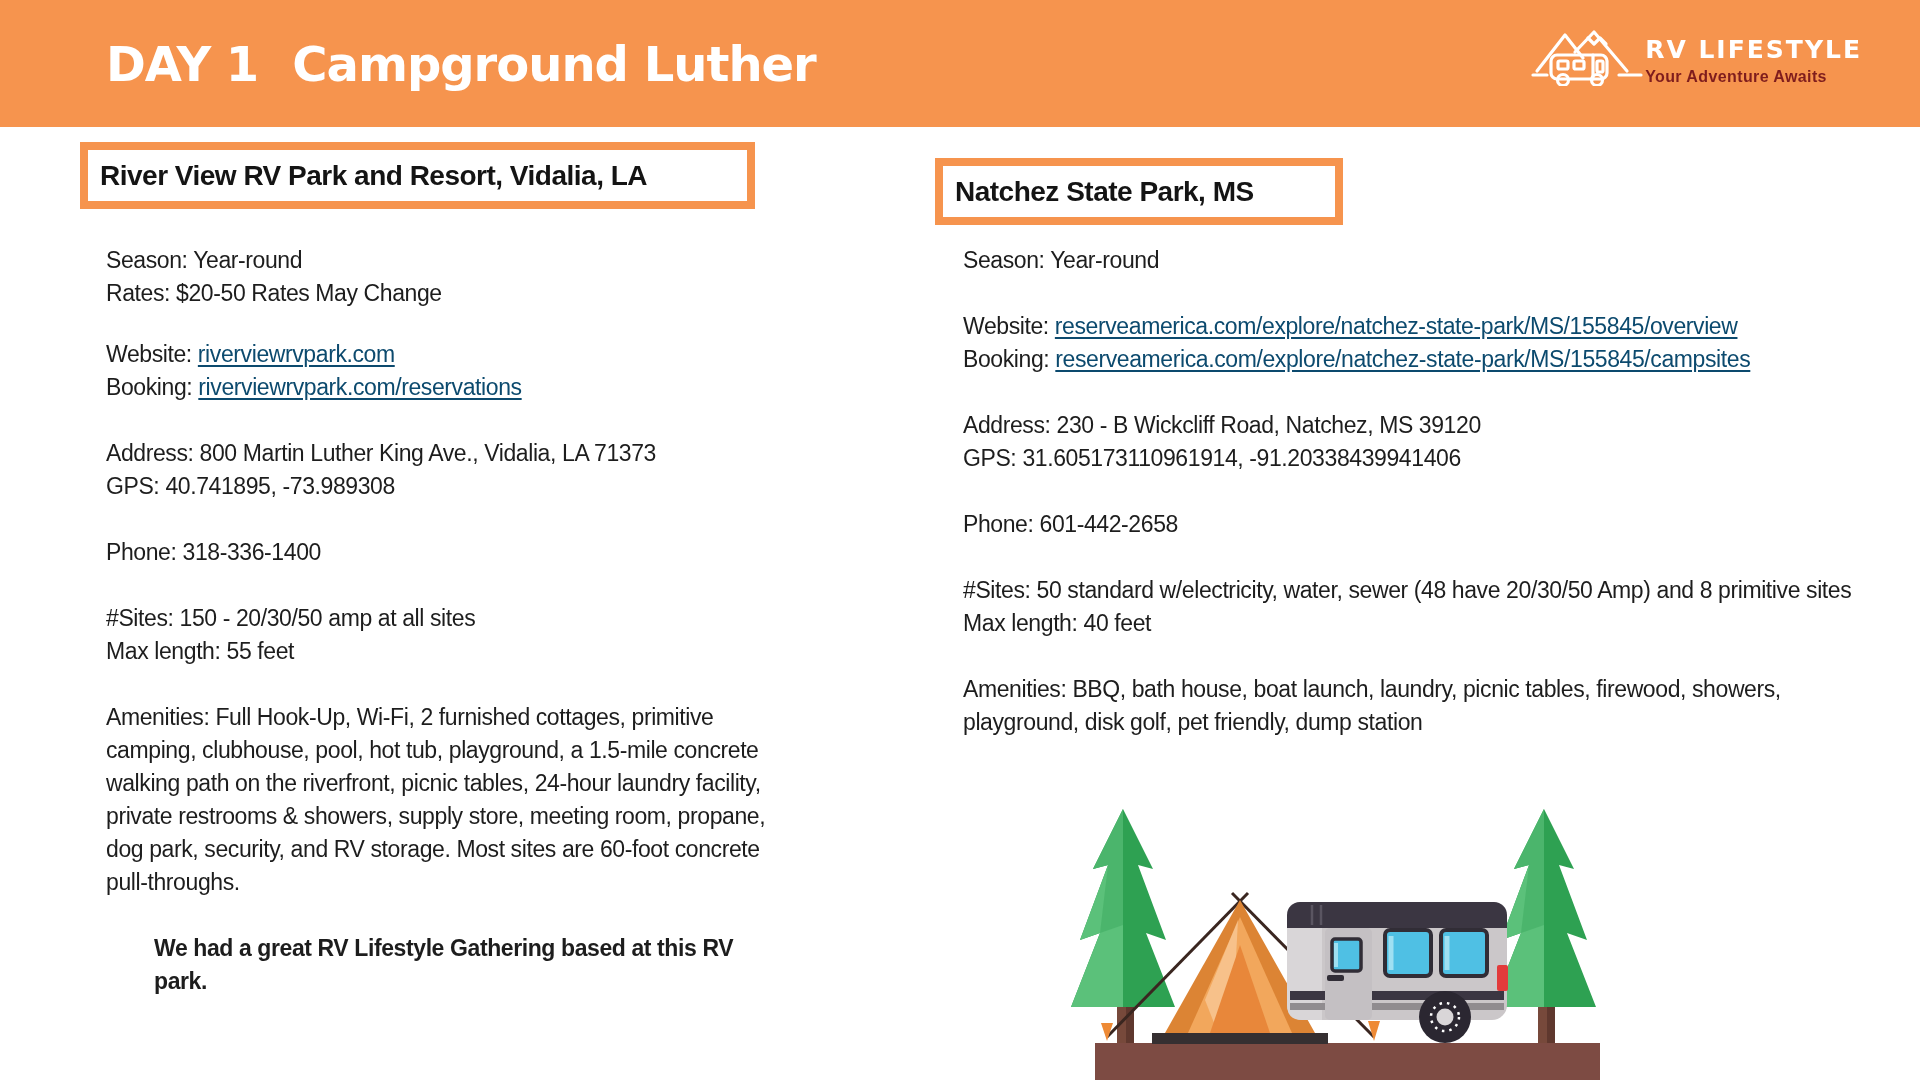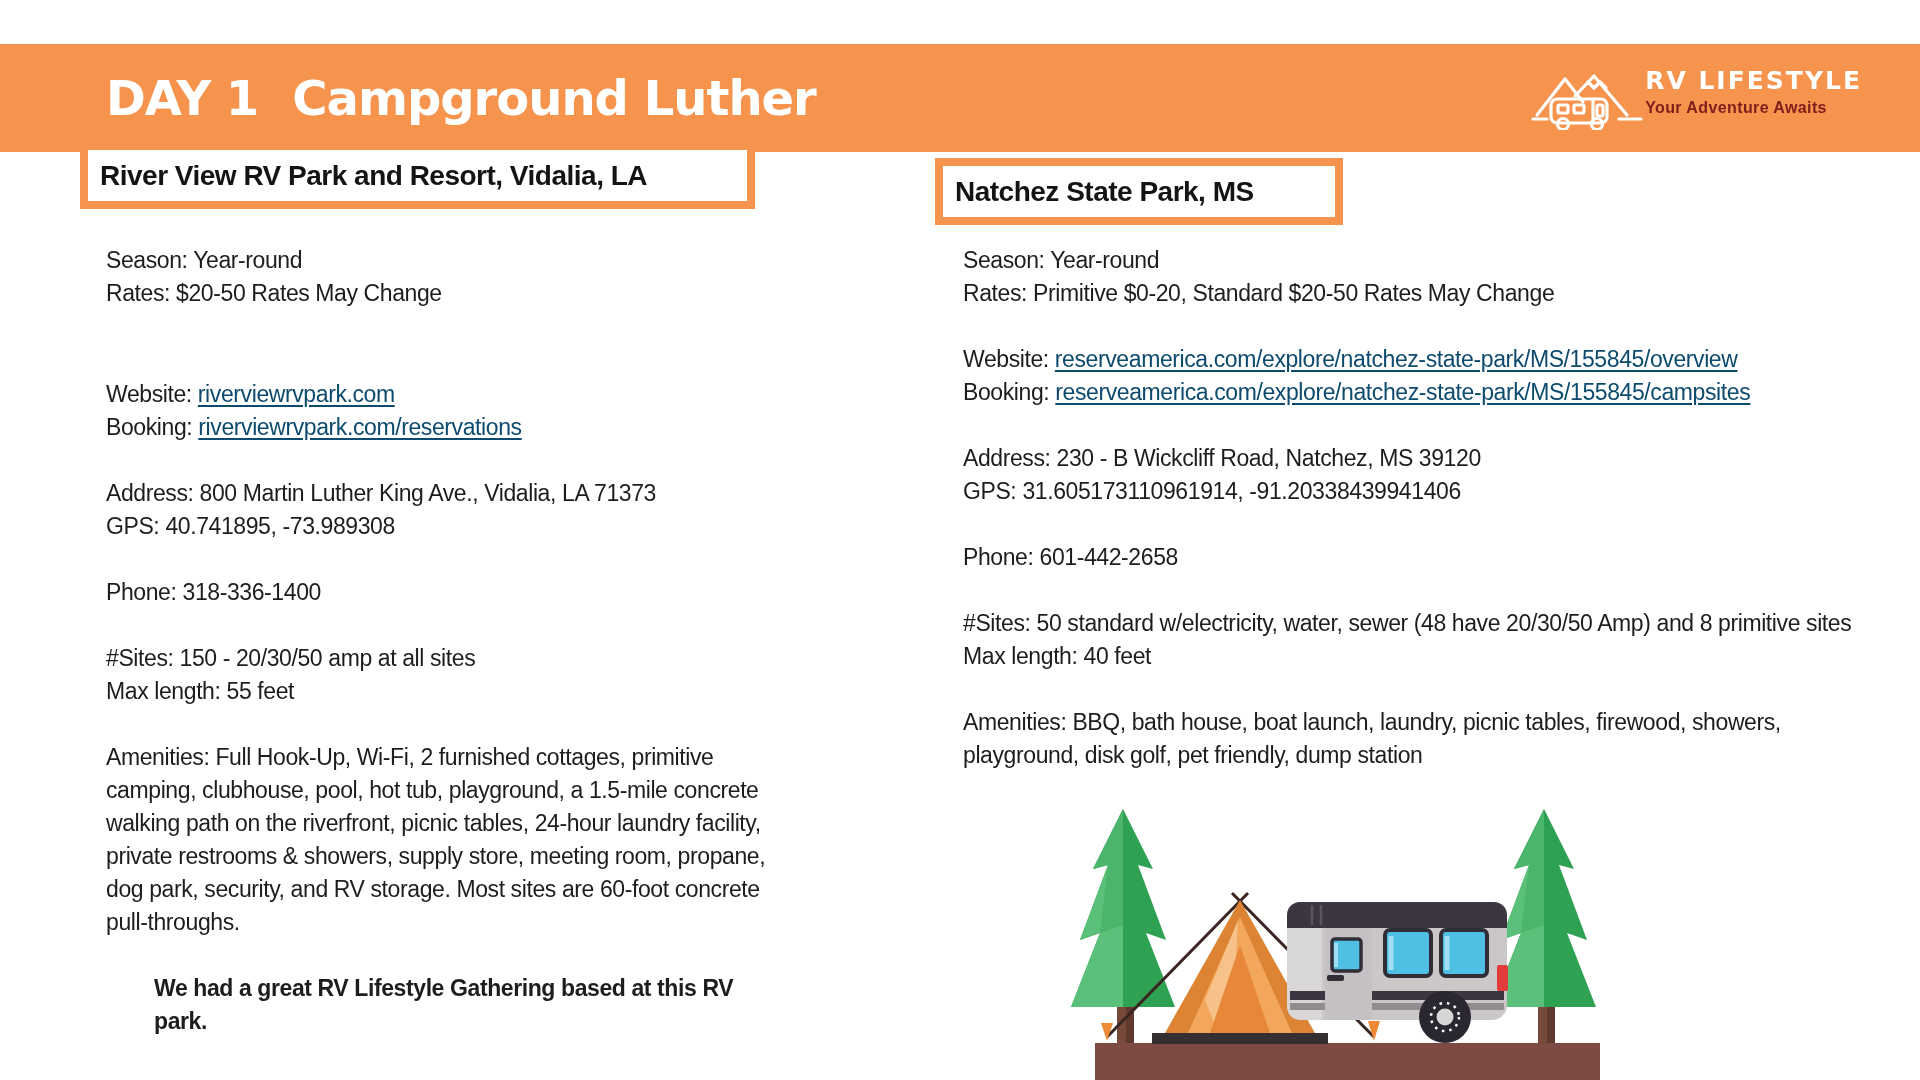--- a/index.html
+++ b/index.html
@@ -5,29 +5,29 @@
   * { margin:0; padding:0; box-sizing:border-box; }
   html,body { background:#ffffff; }
   .page {
     position:relative; width:1920px; height:1080px;
     background:#ffffff; overflow:hidden;
     font-family:"Liberation Sans", sans-serif;
     color:#1d1d1d;
   }
   
   .header {
-    position:absolute; left:0; top:0; width:1920px; height:108px;
-    background:#F6944E; display:flex; align-items:center;margin-top:44px;
+    position:absolute; left:0; top:0; width:1920px; height:127px;
+    background:#F6944E; display:flex; align-items:center;
   }
   .header-titles { display:flex; align-items:center; gap:34px; padding-left:106px; }
   .header-titles .h-day, .header-titles .h-title {
     font-family:"DejaVu Sans", sans-serif; font-weight:bold;
     font-size:48px; color:#ffffff; letter-spacing:-1px; white-space:nowrap;
   }
-  .logo { position:absolute; right:58px; top:22px; display:flex; align-items:flex-start; gap:2px; }
+  .logo { position:absolute; right:58px; top:22px; display:flex; align-items:flex-end; gap:2px; }
   .logo-icon { width:112px; height:64px; }
   .logo-text { display:flex; flex-direction:column; justify-content:center; }
   .logo-brand {
     font-family:"DejaVu Sans", sans-serif; font-weight:bold;
     font-size:25px; color:#ffffff; letter-spacing:2px; white-space:nowrap;
   }
   .logo-tagline {
     font-family:"Liberation Sans", sans-serif; font-weight:bold;
     font-size:16px; color:#7f1d1d; letter-spacing:0.4px; margin-top:4px; white-space:nowrap;
   }
@@ -39,21 +39,21 @@
     background:#ffffff; height:51px; line-height:51px;
     padding:0 12px; font-weight:bold; font-size:28px; letter-spacing:-0.5px;
     color:#141414; white-space:nowrap; overflow:hidden;
   }
   
   .col { position:absolute; top:244px; font-size:23px; line-height:33px; letter-spacing:-0.4px; }
   .col-left  { left:106px; width:660px; }
   .col-right { left:963px; width:905px; }
   .row strong { font-weight:normal; }
   .gap1 { margin-top:33px; }
-  .gap2 { margin-top:68px; }
+  .gap2 { margin-top:28px; }
   .nowrap { white-space:nowrap; }
   a.link { color:#0c4a6e; text-decoration:underline; text-underline-offset:3px; cursor:pointer; }
   .note { font-weight:bold;margin-left:48px; }
   
   .illus { position:absolute; left:1070px; top:805px; width:545px; height:275px; }
 </style>
 </head>
 <body>
 
 <div class="page">
@@ -102,21 +102,20 @@
     <div class="row"><strong>GPS:</strong> <span>40.741895, -73.989308</span></div>
     <div class="row gap1"><strong>Phone:</strong> <span>318-336-1400</span></div>
     <div class="row gap1"><strong>#Sites:</strong> <span>150 - 20/30/50 amp at all sites</span></div>
     <div class="row"><strong>Max length:</strong> <span>55 feet</span></div>
     <div class="row gap1"><strong>Amenities:</strong> <span>Full Hook-Up, Wi-Fi, 2 furnished cottages, primitive camping, clubhouse, pool, hot tub, playground, a 1.5-mile concrete walking path on the riverfront, picnic tables, 24-hour laundry facility, private restrooms &amp; showers, supply store, meeting room, propane, dog park, security, and RV storage. Most sites are 60-foot concrete pull-throughs.</span></div>
     <div class="row gap1 note">We had a great RV Lifestyle Gathering based at this RV park.</div>
   </div>
 
   <div class="col col-right">
     <div class="row"><strong>Season:</strong> <span>Year-round</span></div>
-    <div class="row"><strong>Rates:</strong> <span>Primitive $0-20, Standard $20-50 Rates May Change</span></div>
     <div class="row gap1 nowrap"><strong>Website:</strong> <a class="link">reserveamerica.com/explore/natchez-state-park/MS/155845/overview</a></div>
     <div class="row nowrap"><strong>Booking:</strong> <a class="link">reserveamerica.com/explore/natchez-state-park/MS/155845/campsites</a></div>
     <div class="row gap1"><strong>Address:</strong> <span>230 - B Wickcliff Road, Natchez, MS 39120</span></div>
     <div class="row"><strong>GPS:</strong> <span>31.605173110961914, -91.20338439941406</span></div>
     <div class="row gap1"><span>Phone:</span> <span>601-442-2658</span></div>
     <div class="row gap1"><strong>#Sites:</strong> <span>50 standard w/electricity, water, sewer (48 have 20/30/50 Amp) and 8 primitive sites</span></div>
     <div class="row"><strong>Max length:</strong> <span>40 feet</span></div>
     <div class="row gap1"><strong>Amenities:</strong> <span>BBQ, bath house, boat launch, laundry, picnic tables, firewood, showers, playground, disk golf, pet friendly, dump station</span></div>
   </div>
 

